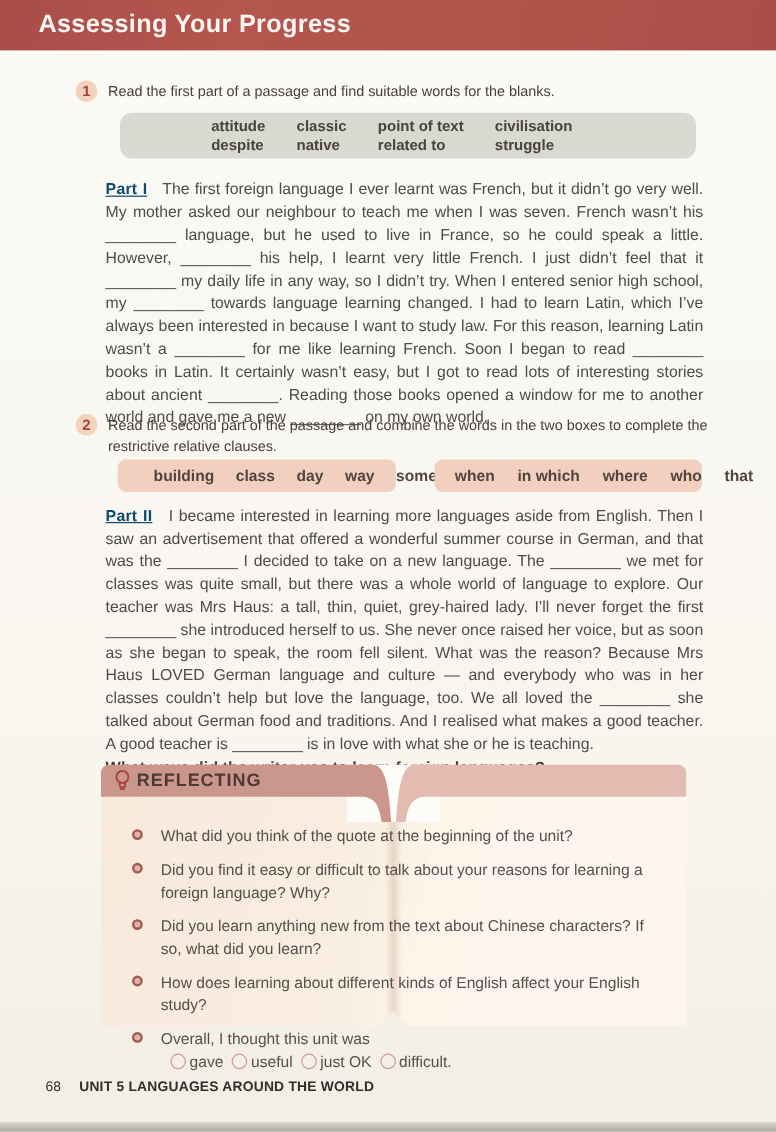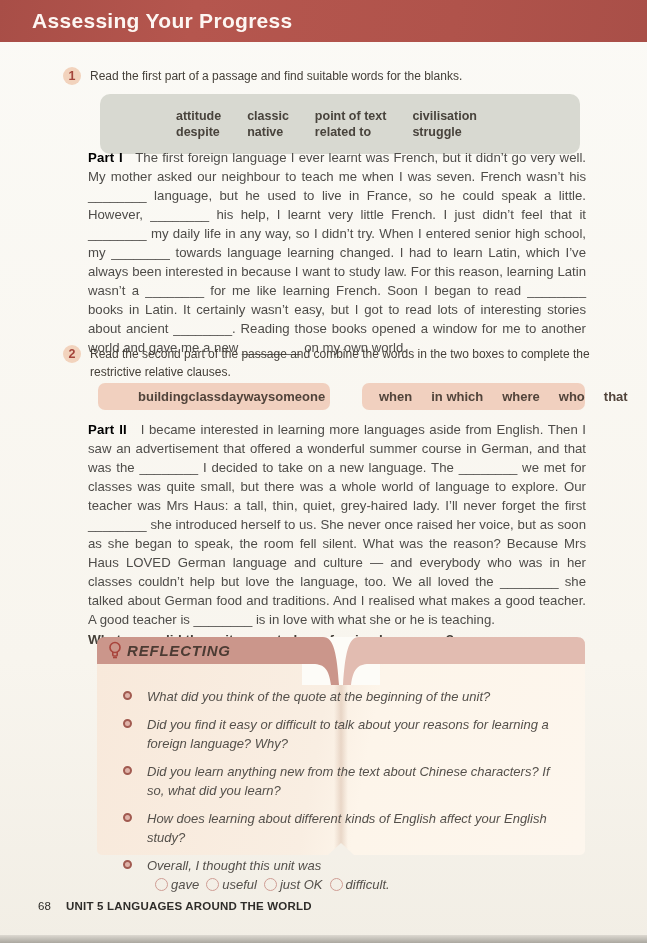--- a/index.html
+++ b/index.html
@@ -30,52 +30,52 @@
     background: #f2d3bd; color: #a4453b; font-size: 12.5px; font-weight: bold;
     display: flex; align-items: center; justify-content: center;
   }
   .ex-instruction {
     position: absolute; left: 90px; width: 508px;
     font-size: 12px; font-weight: normal; color: #454039; line-height: 18px;
   }
 
   
   .wordbox1 {
-    position: absolute; left: 100px; top: 94px; width: 480px; height: 60px;
+    position: absolute; left: 100px; top: 94px; width: 480px; height: 38px;
     background: #d8d9d1; border-radius: 10px;
     display: flex; align-items: center; padding-left: 76px; gap: 26px;
   }
   .wb1-col { display: flex; flex-direction: column; justify-content: center; }
   .wb1-col span { font-size: 12.5px; font-weight: bold; color: #48433c; line-height: 16px; }
 
   
   .passage {
     position: absolute; left: 88px; width: 498px;
     font-size: 13.2px; color: #4e4c49; line-height: 19px;
     text-align: justify;
   }
-  .passage b { color: #000000; letter-spacing: 0.2px; }
+  .passage b { color: #0c4a6e; letter-spacing: 0.2px; text-decoration: underline; }
 
   
   .pinkbox {
     position: absolute; top: 383px; height: 27px; background: #f1d0bf; border-radius: 7px;
     display: flex; align-items: center; font-size: 13px; font-weight: bold; color: #51443b;
   }
   .pinkbox span { white-space: nowrap; }
-  .box1 { left: 98px; width: 232px; padding-left: 40px; }
+  .box1 { left: 98px; width: 232px; padding-left: 30px; gap: 18px; }
   .box2 { left: 362px; width: 223px; padding-left: 17px; gap: 19px; }
 
   .question {
     position: absolute; left: 88px; top: 597px; width: 500px;
     font-size: 13.5px; font-weight: bold; color: #454039; margin-top: 35px;
   }
 
   
   .reflect {
-    position: absolute; left: 97px; top: 637px; width: 488px; height: 218px; font-style: italic;
+    position: absolute; left: 84px; top: 637px; width: 488px; height: 218px;
   }
   .reflect-body {
     position: absolute; left: 0; top: 26px; right: 0; bottom: 0;
     background: linear-gradient(100deg, #f8e9db 0%, #f9eee2 45%, #fdf5ea 55%, #fdf6ed 100%);
     border-radius: 0 0 5px 5px;
   }
   .reflect-spine {
     position: absolute; left: 237px; top: 26px; bottom: 0; width: 14px;
     background: linear-gradient(to right, rgba(190,150,125,0) 0%, rgba(190,150,125,0.30) 50%, rgba(190,150,125,0) 100%);
   }

